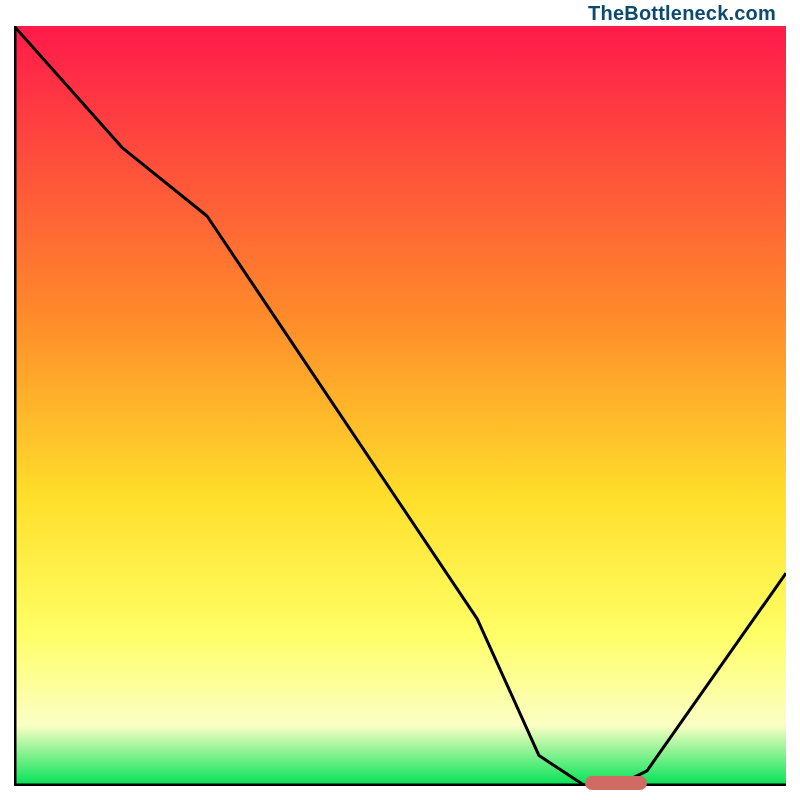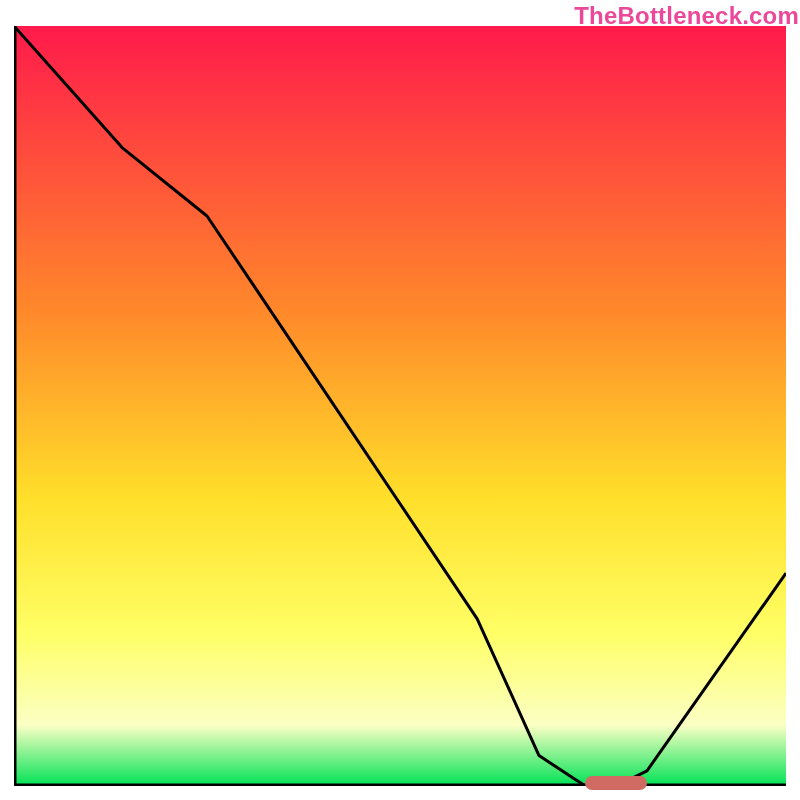--- a/index.html
+++ b/index.html
@@ -12,24 +12,24 @@
     font-family: Arial, Helvetica, sans-serif;
   }
   .root {
     position: relative;
     width: 800px;
     height: 800px;
   }
   .watermark {
     position: absolute;
     top: 2px;
-    right: 1px;
-    font-size: 24px;
+    right: 24px;
+    font-size: 20px;
     font-weight: 600;
-    color: #ec4899;
+    color: #0c4a6e;
     letter-spacing: 0.2px;
   }
   .plot {
     position: absolute;
     left: 14px;
     top: 26px;
     width: 772px;
     height: 760px;
   }
   .marker {

